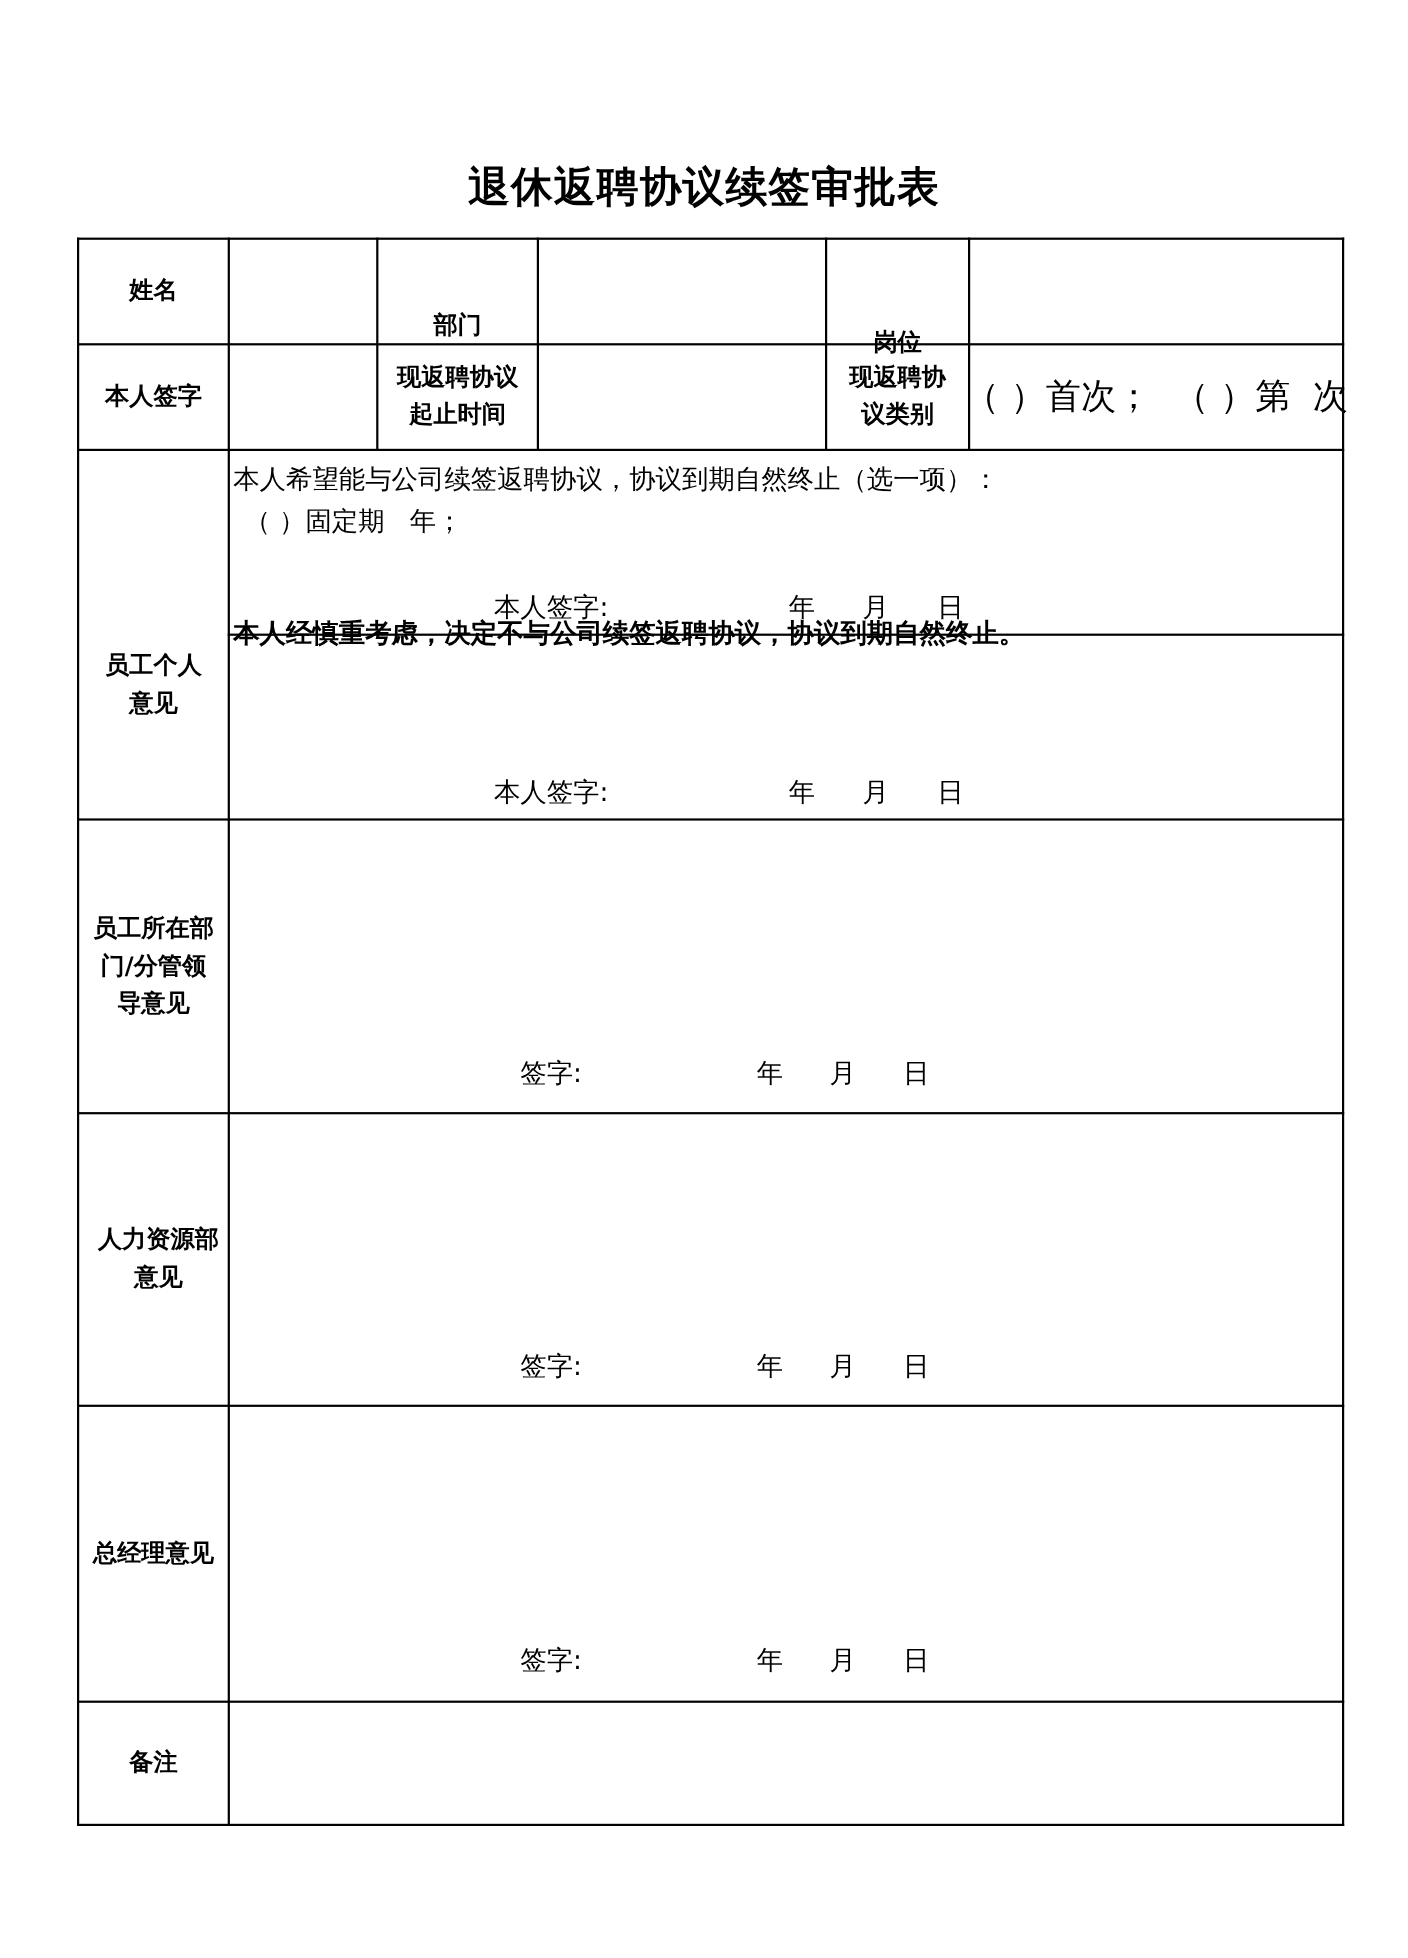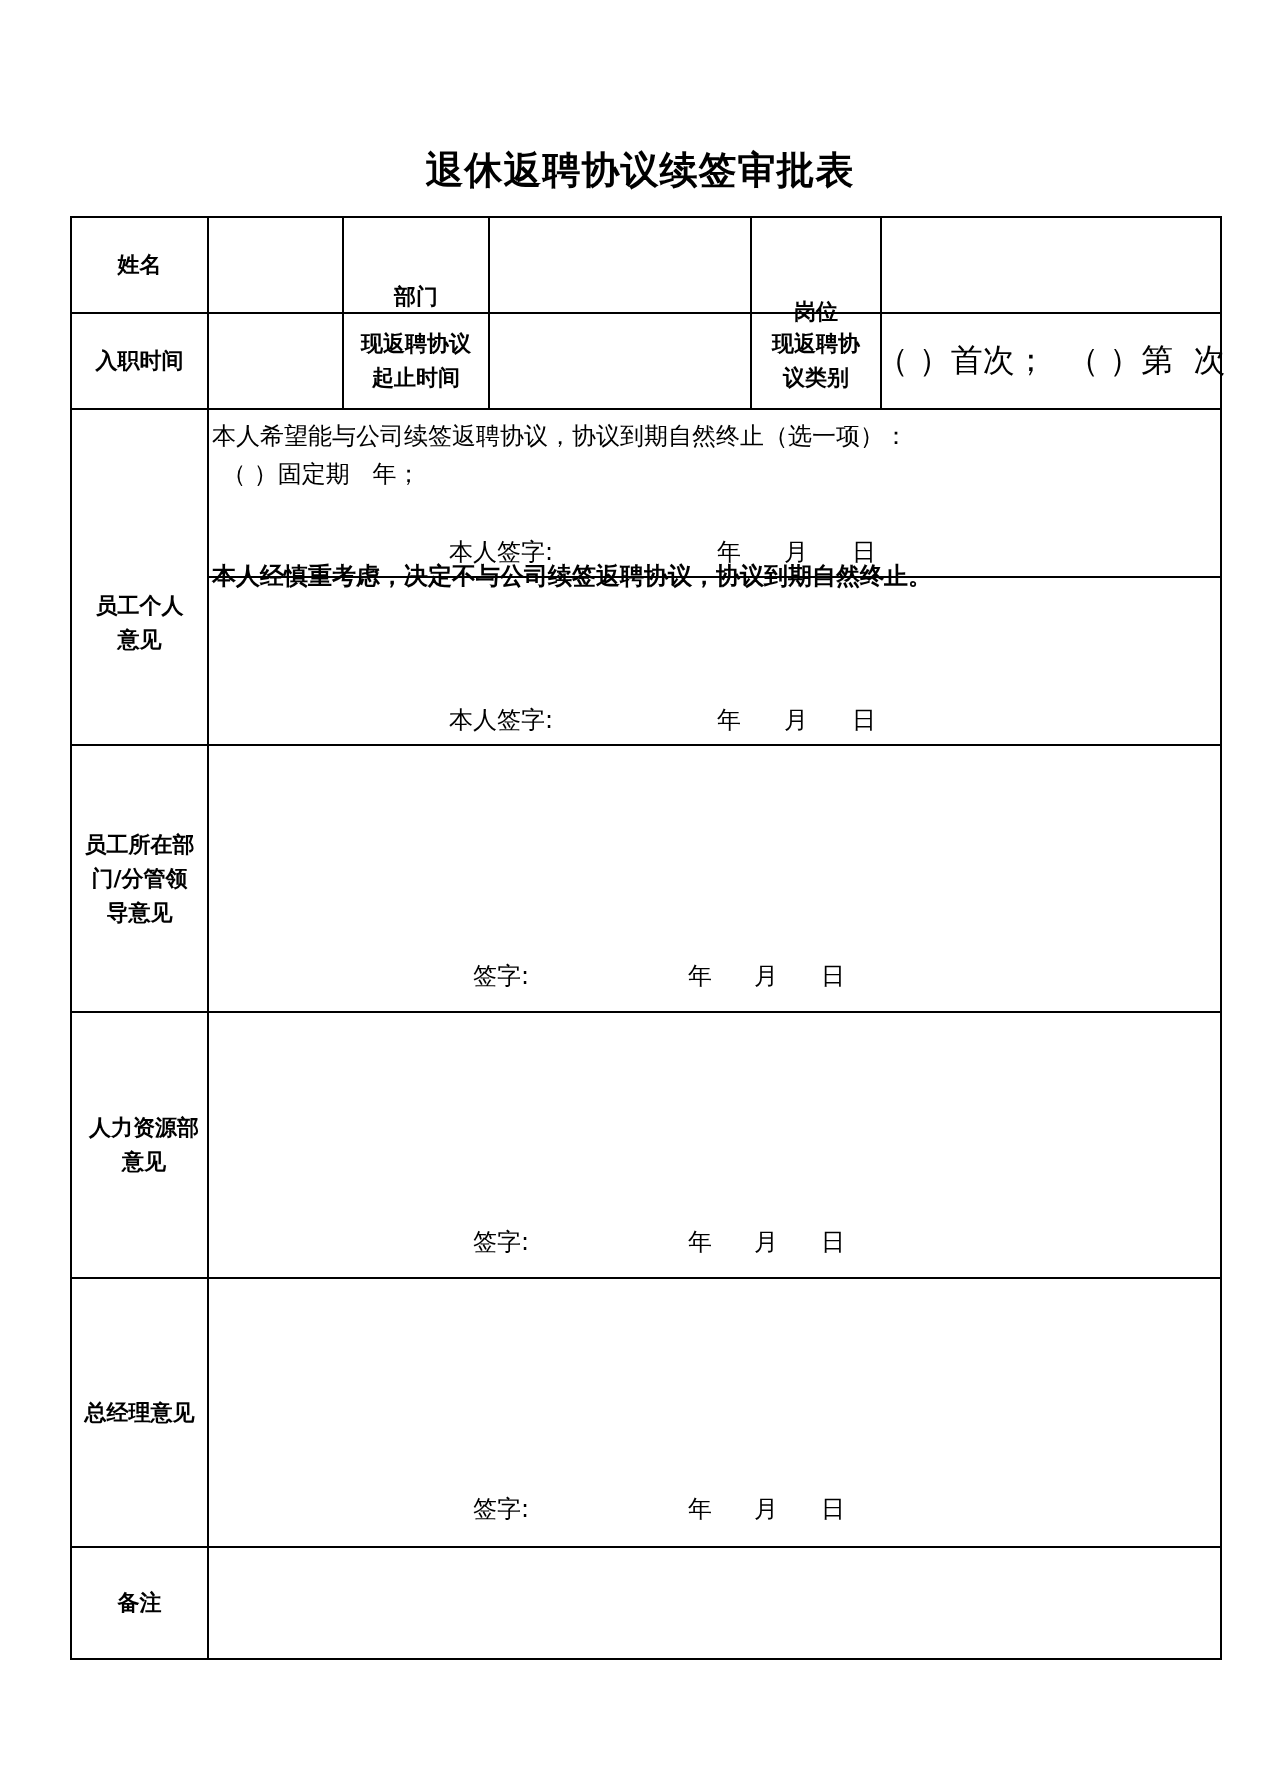--- a/index.html
+++ b/index.html
@@ -49,21 +49,21 @@
   <div class="line v" style="left:1220px;top:216px;height:1444px;"></div>
 </div>
 
 <div class="cell label" style="left:72px;top:218px;width:135px;height:94px;">姓名</div>
 <div class="cell field" style="left:209px;top:218px;width:133px;height:94px;"></div>
 <div class="cell label" style="left:344px;top:218px;width:144px;height:94px;margin-top:32px;">部门</div>
 <div class="cell field" style="left:490px;top:218px;width:260px;height:94px;"></div>
 <div class="cell label" style="left:752px;top:218px;width:128px;height:94px;margin-top:47px;">岗位</div>
 <div class="cell field" style="left:882px;top:218px;width:338px;height:94px;"></div>
 
-<div class="cell label" style="left:72px;top:314px;width:135px;height:94px;">入职时间</div>
+<div class="cell label" style="left:72px;top:314px;width:135px;height:94px;">本人签字</div>
 <div class="cell field" style="left:209px;top:314px;width:133px;height:94px;"></div>
 <div class="cell label" style="left:344px;top:314px;width:144px;height:94px;flex-direction:column;">
   <span>现返聘协议</span>
   <span>起止时间</span>
 </div>
 <div class="cell field" style="left:490px;top:314px;width:260px;height:94px;"></div>
 <div class="cell label" style="left:752px;top:314px;width:128px;height:94px;flex-direction:column;">
   <span>现返聘协</span>
   <span>议类别</span>
 </div>

